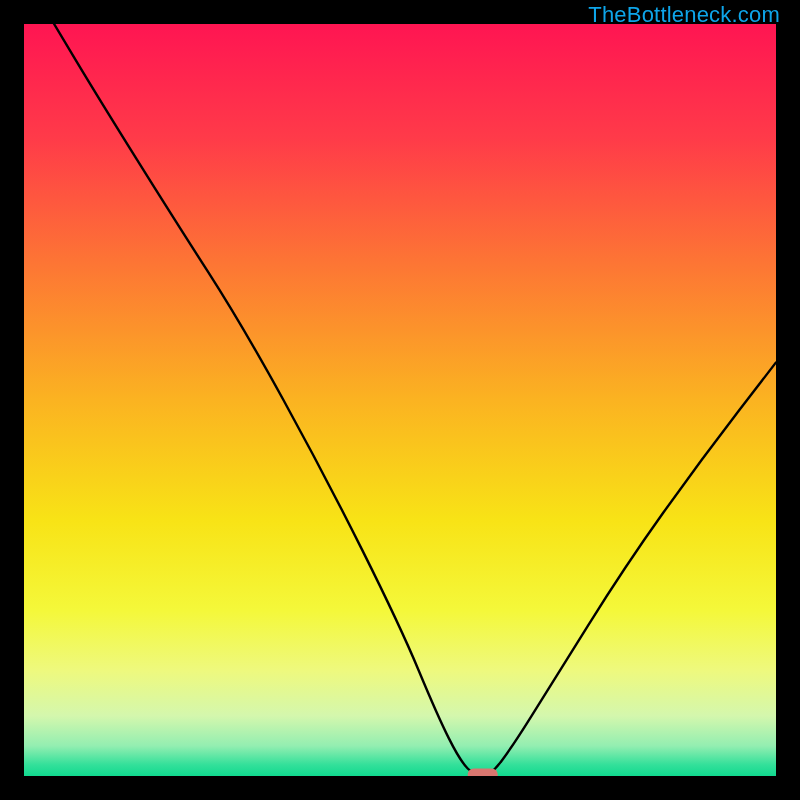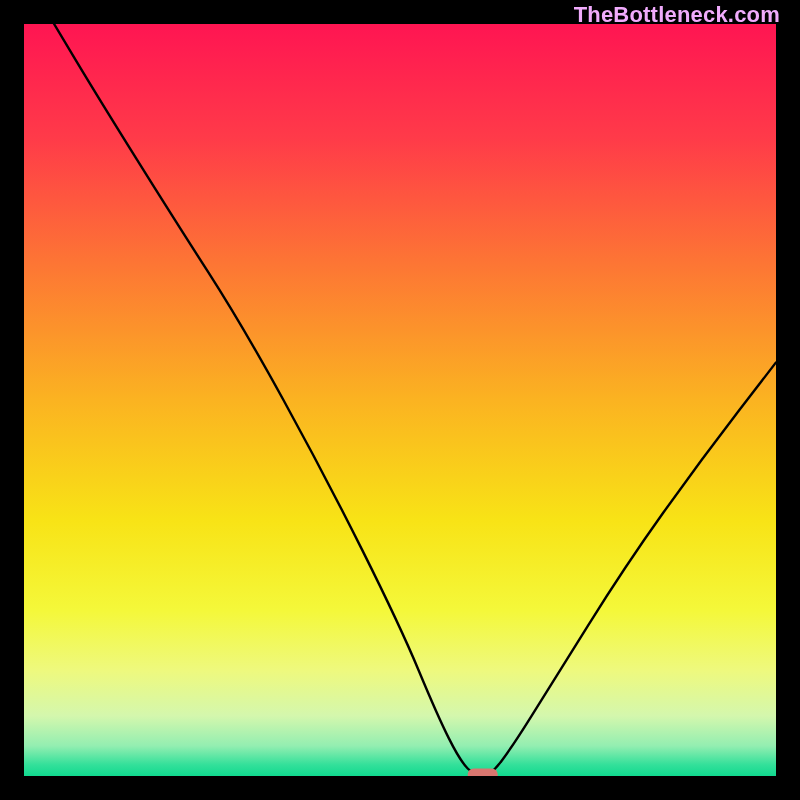--- a/index.html
+++ b/index.html
@@ -14,23 +14,23 @@
   .frame {
     position: relative;
     width: 800px;
     height: 800px;
     background: #000;
   }
   .watermark {
     position: absolute;
     top: 2px;
     right: 20px;
-    color: #f0abfc;
+    color: #0ea5e9;
     font-size: 22px;
-    font-weight: bold;
+    font-weight: normal;
     letter-spacing: 0.2px;
     z-index: 10;
     user-select: none;
   }
   .plot-area {
     position: absolute;
     left: 24px;
     top: 24px;
     width: 752px;
     height: 752px;

